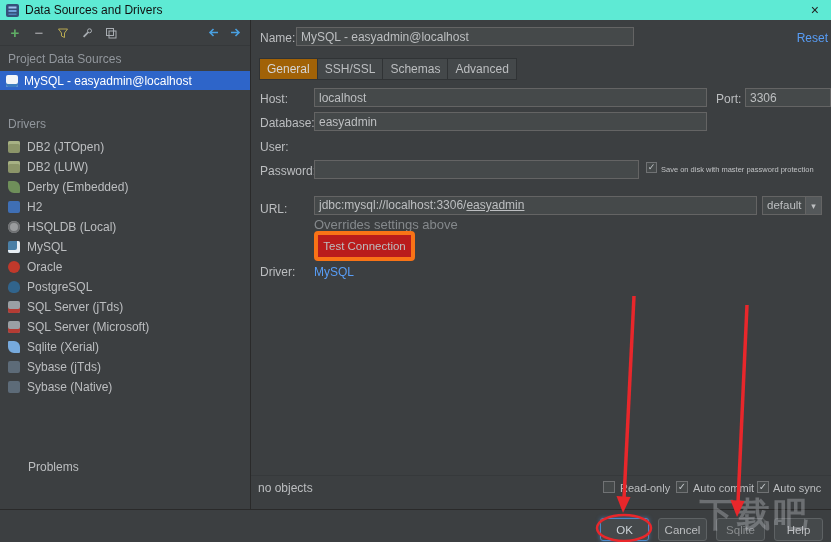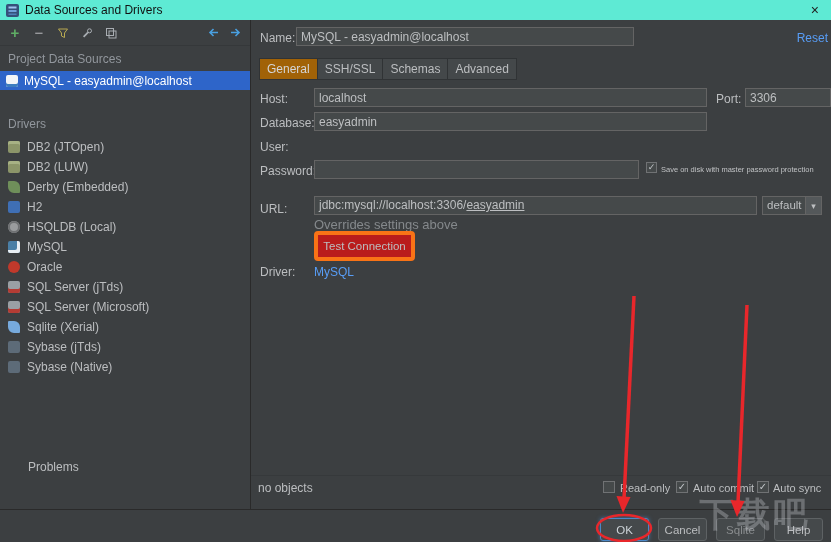--- a/index.html
+++ b/index.html
@@ -170,20 +170,24 @@
         </li>
       <li>
           <span class="di di-mysql"></span>
           <span>MySQL</span>
         </li>
       <li>
           <span class="di di-oracle"></span>
           <span>Oracle</span>
         </li>
       <li>
+          <span class="di di-postgresql"></span>
+          <span>PostgreSQL</span>
+        </li>
+      <li>
           <span class="di di-sqlserver"></span>
           <span>SQL Server (jTds)</span>
         </li>
       <li>
           <span class="di di-sqlserver"></span>
           <span>SQL Server (Microsoft)</span>
         </li>
       <li>
           <span class="di di-sqlite"></span>
           <span>Sqlite (Xerial)</span>

